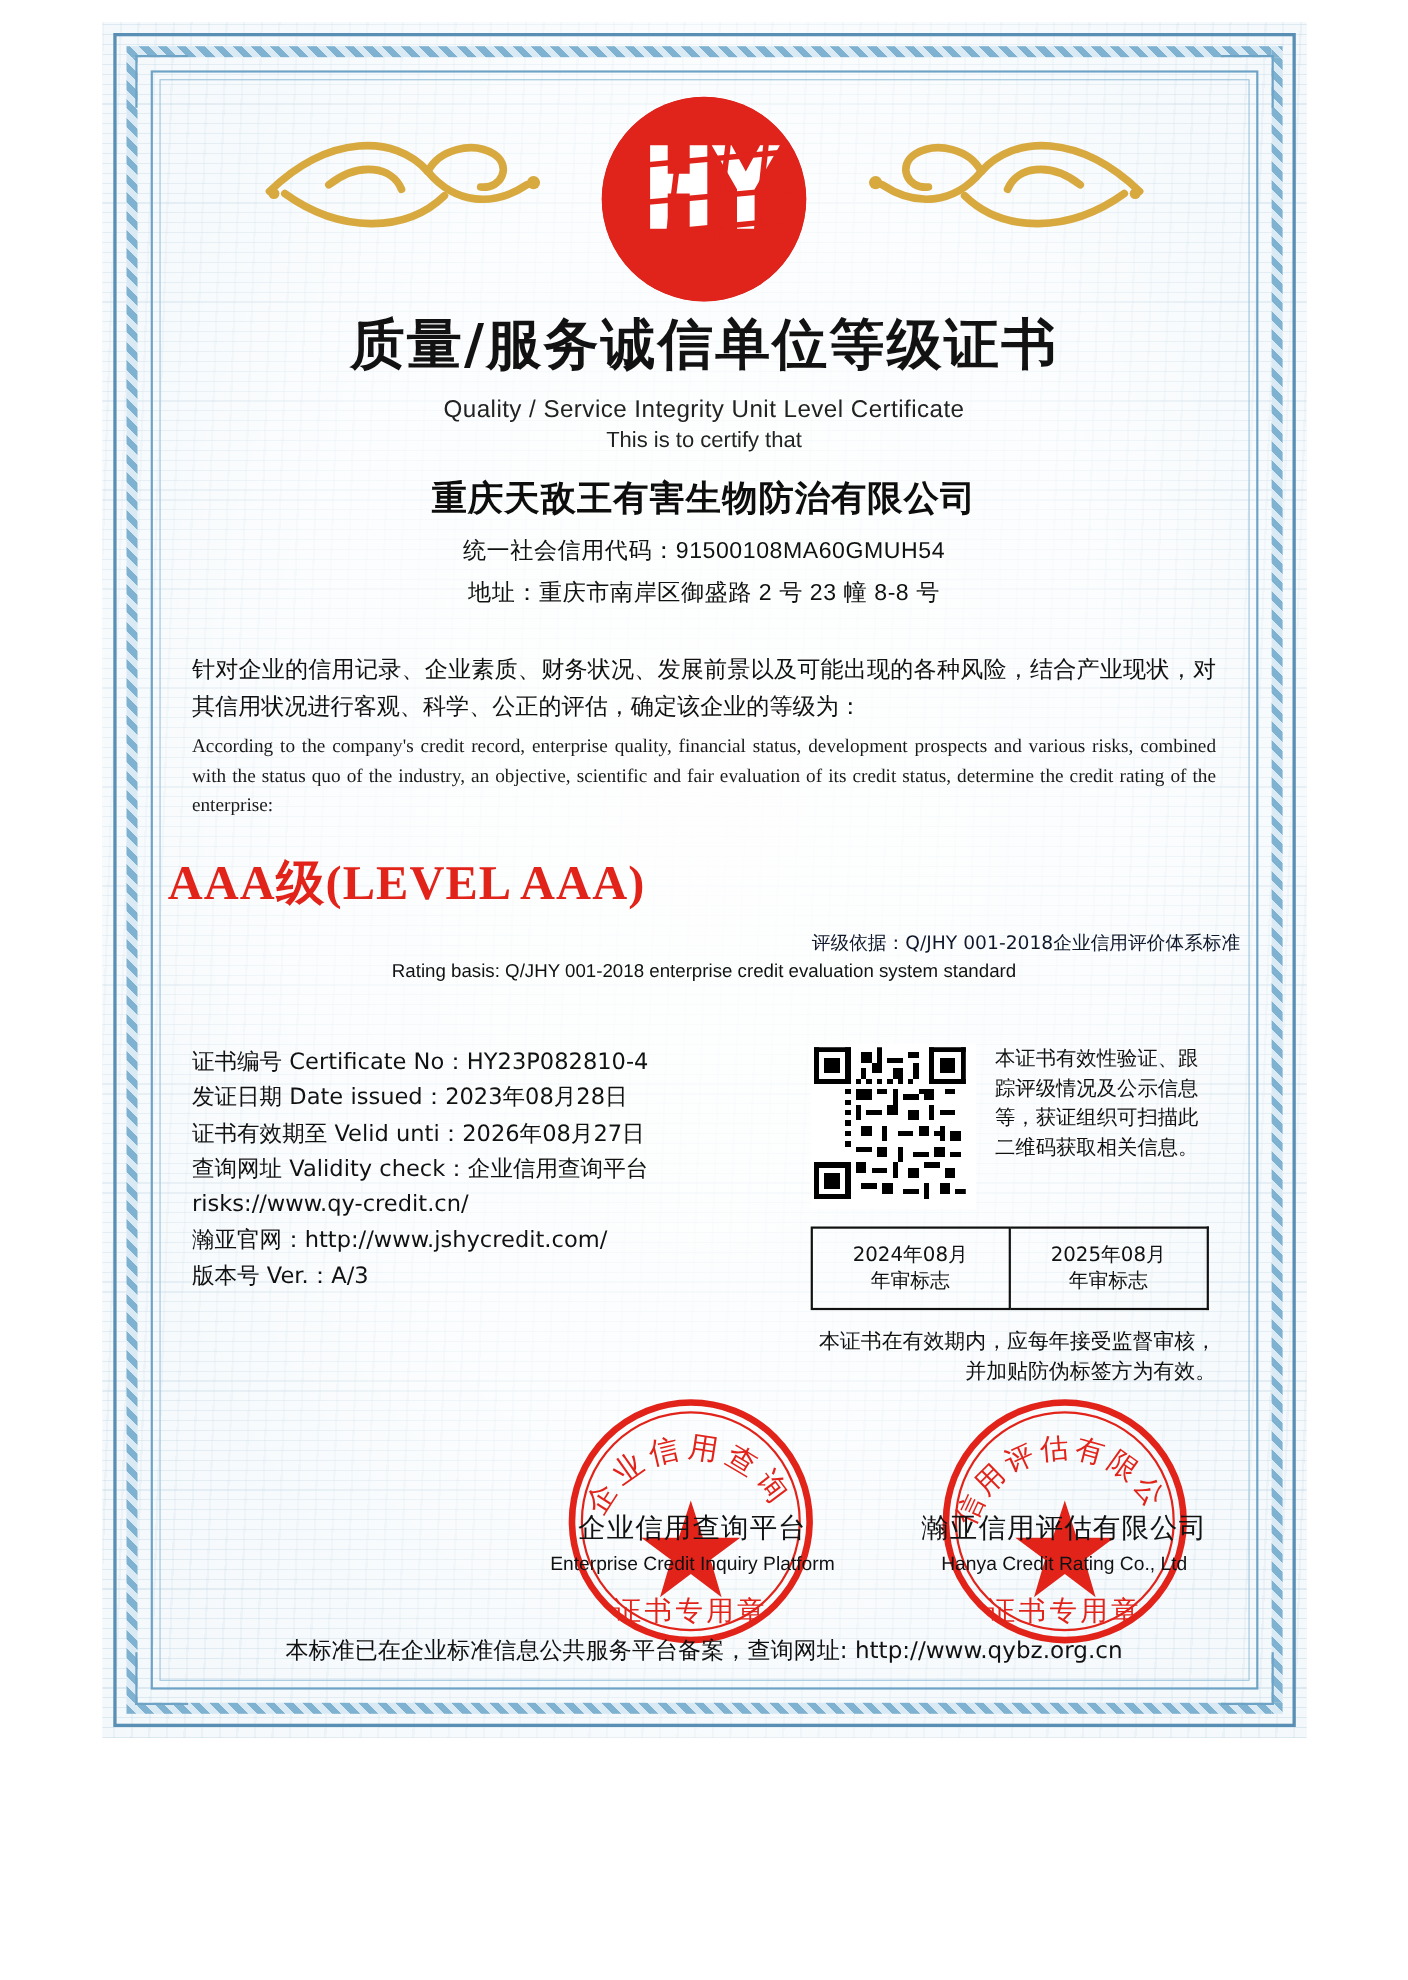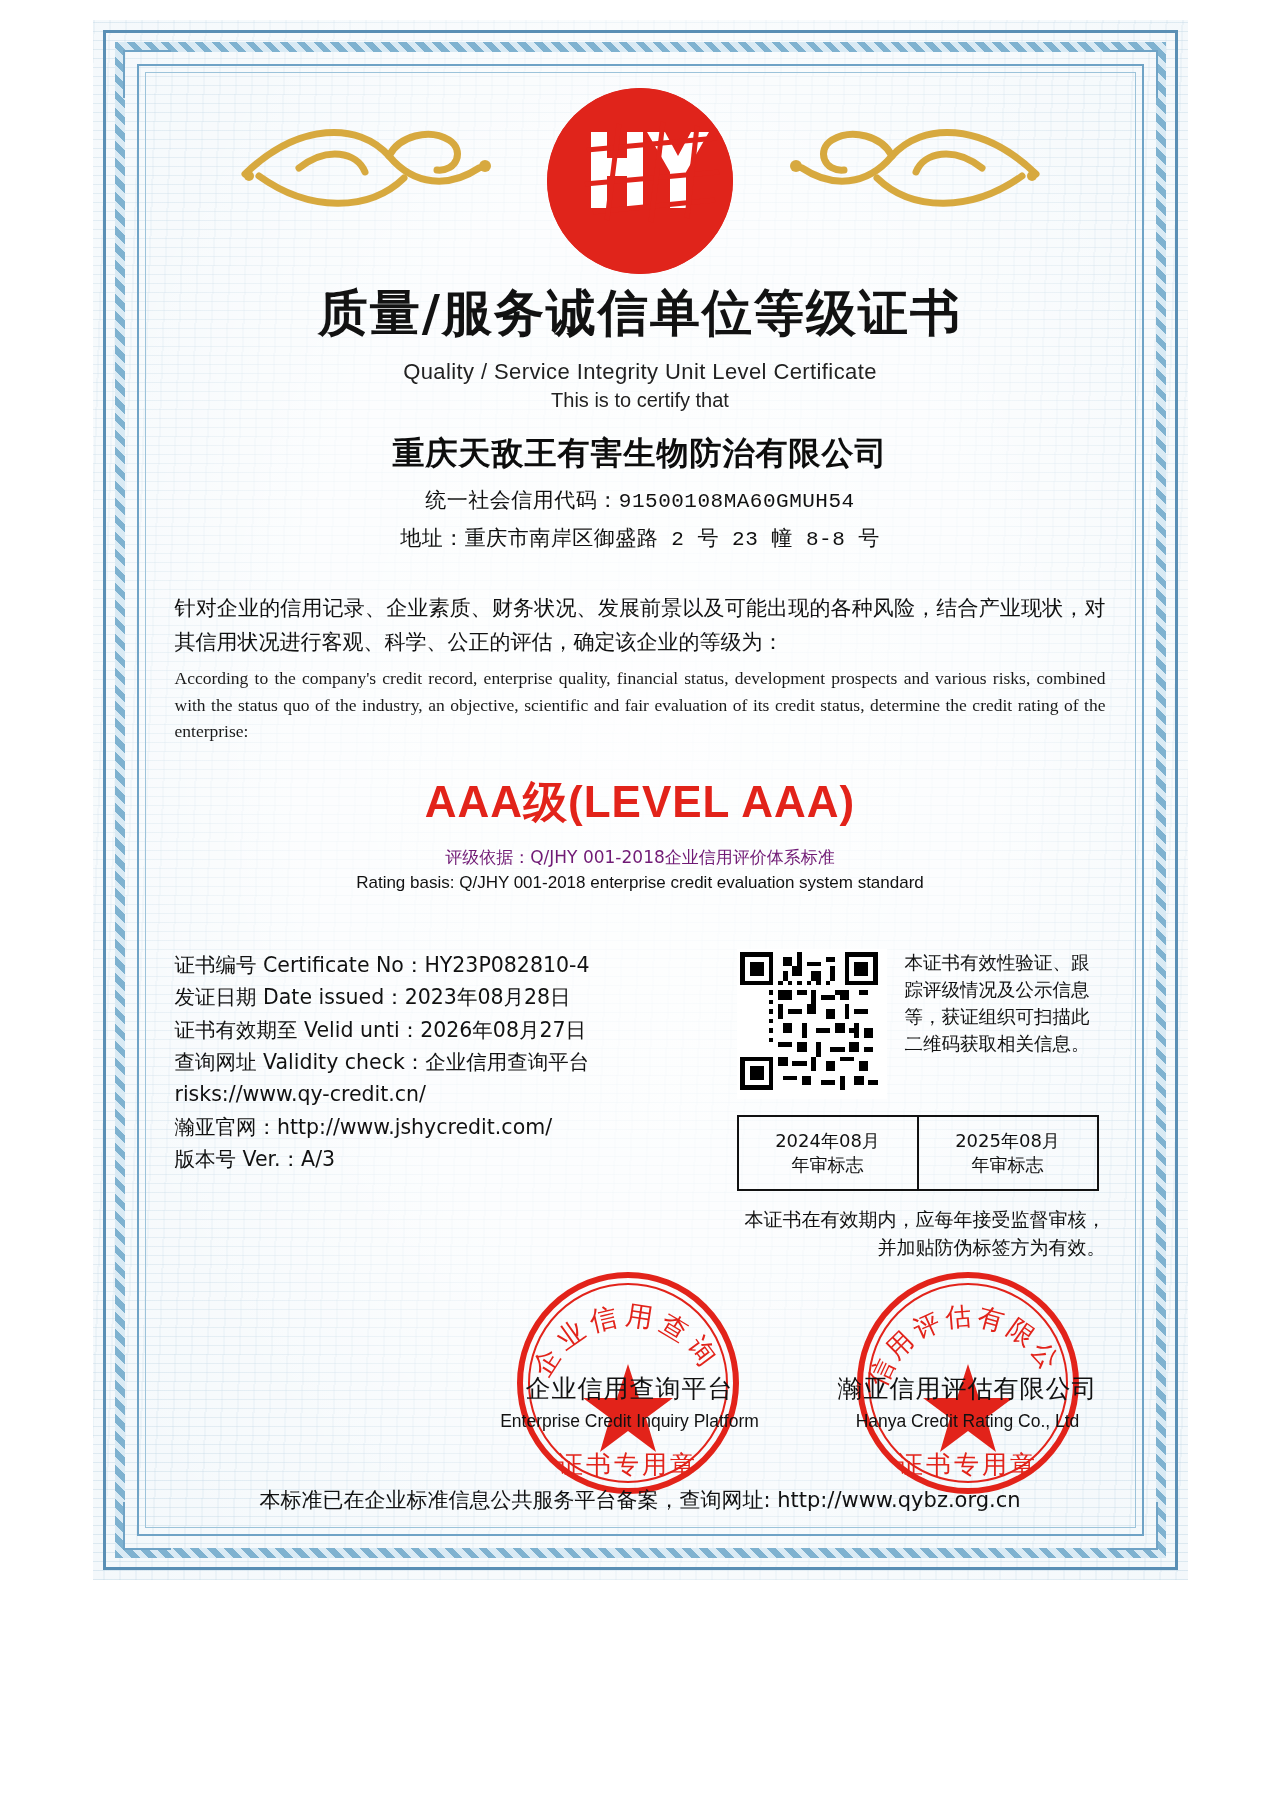--- a/index.html
+++ b/index.html
@@ -168,21 +168,21 @@
     margin-top: 20px;
     letter-spacing: 1px;
     font-family: "DejaVu Sans", "Liberation Sans", sans-serif;
   }
   .org-line {
     text-align: center;
     font-size: 21px;
     color: #111;
     margin-top: 10px;
     letter-spacing: .5px;
-    font-family: Liberation Mono, monospace;
+    font-family: Liberation Sans, sans-serif;
   }
 
   
   .para {
     margin: 40px 22px 0 22px;
   }
   .para-cn {
     font-size: 21px;
     line-height: 1.6;
     color: #111;
@@ -192,32 +192,32 @@
   .para-en {
     font-size: 17.5px;
     line-height: 1.52;
     color: #1a1a1a;
     text-align: justify;
     margin-top: 6px;
     font-family: Liberation Serif, serif;
   }
 
   .level {
-    text-align: center;
+    text-align: left;
     font-size: 44px;
     font-weight: bold;
     color: #e2231a;
     margin-top: 28px;
     letter-spacing: 1px;
-    font-family: Liberation Sans, sans-serif;
+    font-family: Liberation Serif, serif;
   }
   .basis-cn {
-    text-align: center;
+    text-align: right;
     font-size: 17px;
-    color: #701a75;
+    color: #0f172a;
     margin-top: 14px;
     font-family: "DejaVu Sans", "Liberation Sans", sans-serif;
   }
   .basis-en {
     text-align: center;
     font-size: 17px;
     color: #111;
     margin-top: 4px;
   }
 

